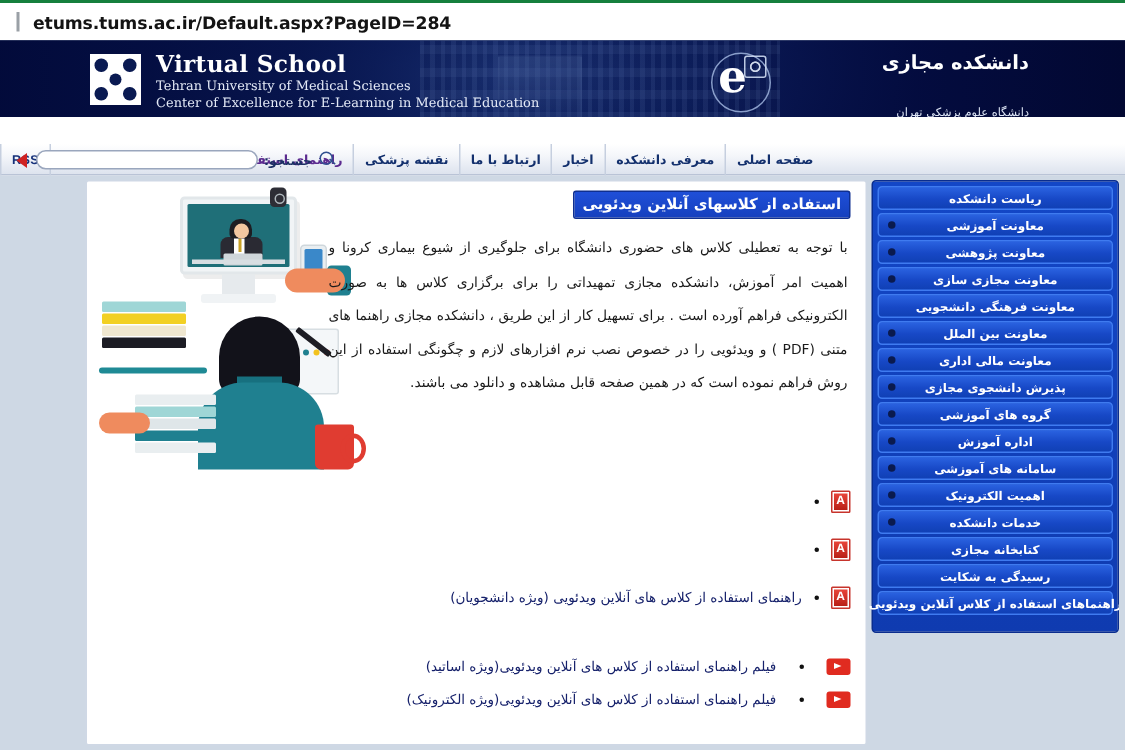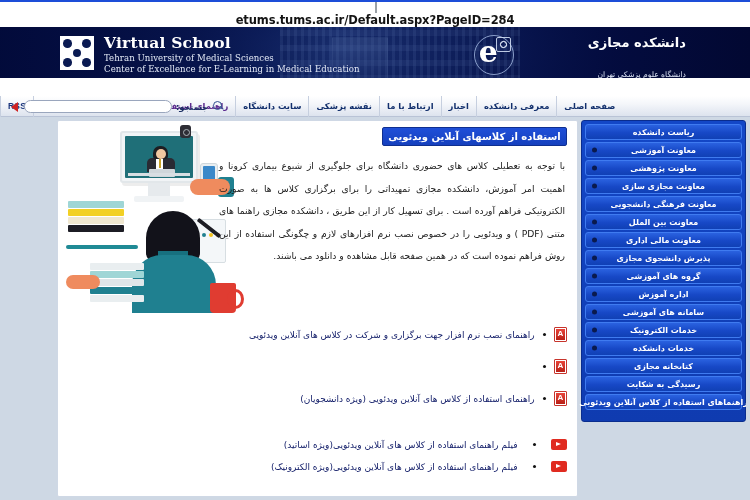--- a/index.html
+++ b/index.html
@@ -11,24 +11,23 @@
     font-family: "DejaVu Sans", "Liberation Sans", sans-serif;
     background: #ffffff;
   }
 
   .page { position: relative; width: 750px; height: 500px; background:#fff; }
 
   
   .urlbar {
     position: absolute; top: 0; left: 0; width: 750px; height: 27px;
     background: #ffffff;
-    border-top: 2px solid #1d4ed8;
+    border-top: 2px solid #15803d;
     display: flex; align-items: center;
     direction: ltr;
-    flex-direction: column;
   }
   .urlbar .caret {
     width: 2px; height: 13px; background: #9aa0a6; margin-left: 11px; margin-right: 9px;
   }
   .url-text {
     font-family: "DejaVu Sans", "Liberation Sans", sans-serif;
     font-size: 11.5px; font-weight: 700; color: #141414; letter-spacing: -0.1px;
   }
 
   
@@ -347,21 +346,20 @@
 
   </div>
 
   <div class="navbar">
     <div class="nav-items">
       <div class="nav-item">صفحه اصلی</div>
       <div class="nav-item">معرفی دانشکده</div>
       <div class="nav-item">اخبار</div>
       <div class="nav-item">ارتباط با ما</div>
       <div class="nav-item">نقشه پزشکی</div>
-      <div class="nav-item">سایت دانشگاه</div>
       <div class="nav-item alt">راهنمای استفاده از کلاس های آنلاین ویدئویی</div>
       <div class="nav-item rss">RSS</div>
     </div>
   </div>
 
   <div class="search-zone">
     <span class="mag"></span>
     <span class="search-label">جستجو:</span>
     <input class="search-input" type="text" placeholder="" style="">
     <span class="left-caret"></span>
@@ -425,21 +423,20 @@
         <div class="il-hand2"></div>
         <div class="il-mug"></div>
       </div>
 
       <div class="para">با توجه به تعطیلی کلاس های حضوری دانشگاه برای جلوگیری از شیوع بیماری کرونا و اهمیت امر آموزش، دانشکده مجازی تمهیداتی را برای برگزاری کلاس ها به صورت الکترونیکی فراهم آورده است . برای تسهیل کار از این طریق ، دانشکده مجازی راهنما های متنی (PDF ) و ویدئویی را در خصوص نصب نرم افزارهای لازم و چگونگی استفاده از این روش فراهم نموده است که در همین صفحه قابل مشاهده و دانلود می باشند.</div>
 
       <div class="links">
         <div class="lrow">
           <span class="ico-pdf"></span>
           <span class="bullet"></span>
-          <span class="ltext">راهنمای نصب نرم افزار جهت برگزاری و شرکت در کلاس های آنلاین ویدئویی</span>
         </div>
         <div class="lrow">
           <span class="ico-pdf"></span>
           <span class="bullet"></span>
         </div>
         <div class="lrow">
           <span class="ico-pdf"></span>
           <span class="bullet"></span>
           <span class="ltext">راهنمای استفاده از کلاس های آنلاین ویدئویی (ویژه دانشجویان)</span>
         </div>
@@ -498,21 +495,21 @@
       <div class="sb-item">
         <span class="dot"></span>
         <span>اداره آموزش</span>
       </div>
       <div class="sb-item">
         <span class="dot"></span>
         <span>سامانه های آموزشی</span>
       </div>
       <div class="sb-item">
         <span class="dot"></span>
-        <span>خدمات الکترونیک</span>
+        <span>اهمیت الکترونیک</span>
       </div>
       <div class="sb-item">
         <span class="dot"></span>
         <span>خدمات دانشکده</span>
       </div>
       <div class="sb-item">
         <span>کتابخانه مجازی</span>
       </div>
       <div class="sb-item">
         <span>رسیدگی به شکایت</span>

